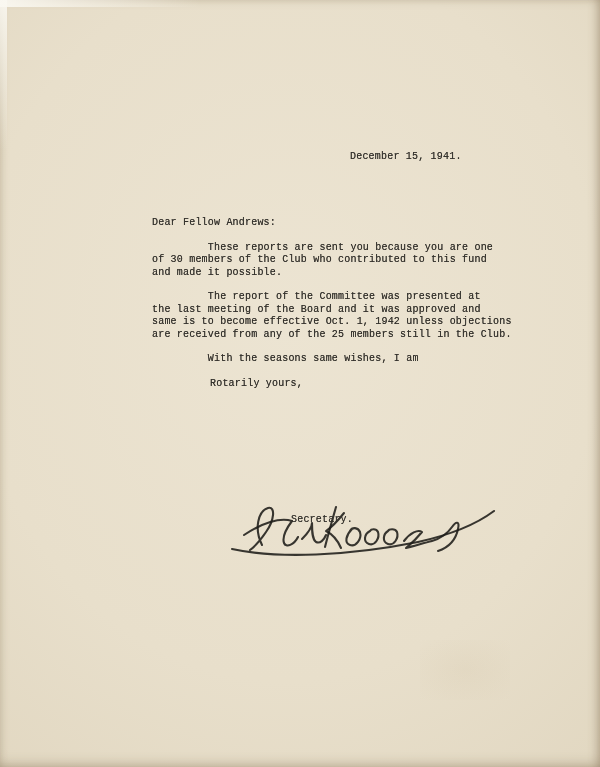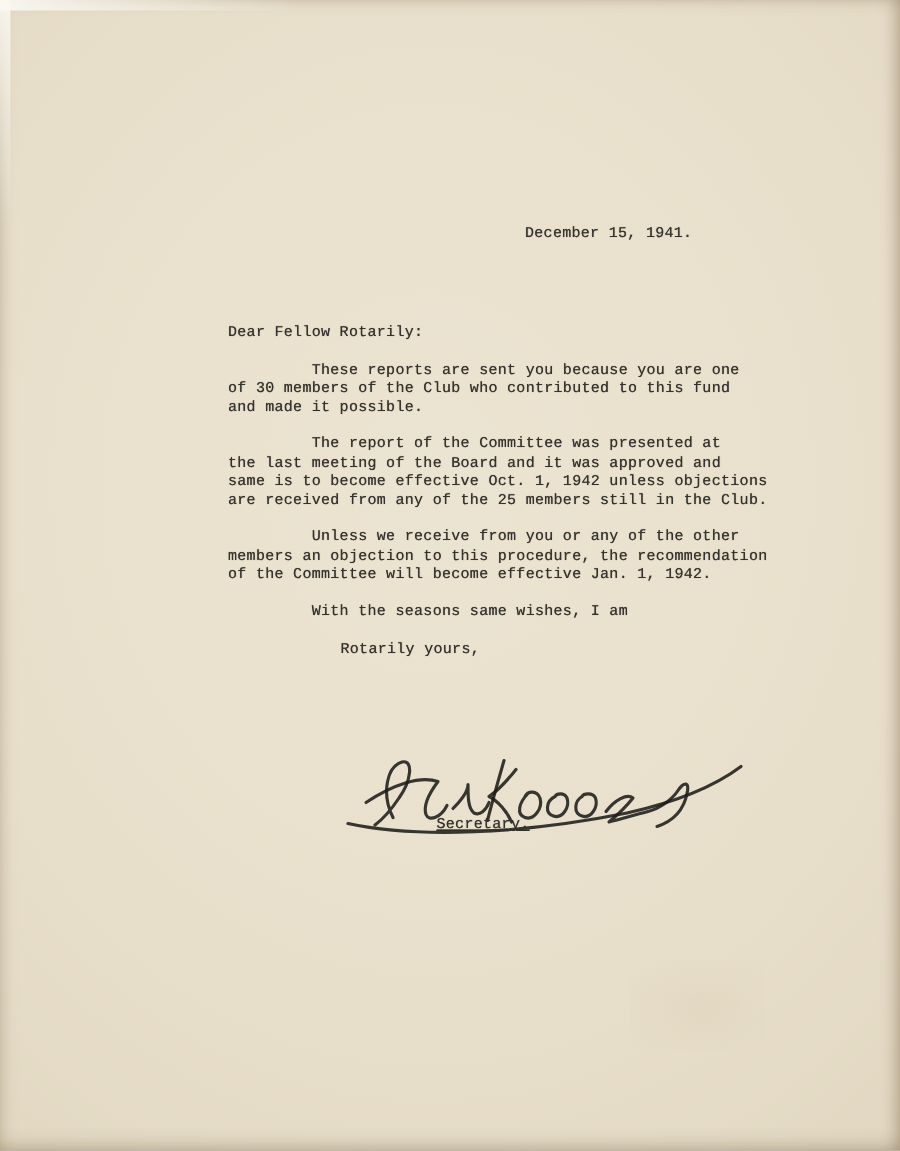--- a/index.html
+++ b/index.html
@@ -33,64 +33,61 @@
     text-shadow:0 0 0.5px rgba(45,42,36,0.75);
   }
   .date{
     position:absolute;left:350px;top:151px;
   }
   .body-col{
     position:absolute;left:152px;top:217px;width:345px;
   }
   .salutation{margin:0 0 12.4px 0;}
   .para{margin:0 0 12.4px 0;}
-  .closing{margin:0 0 0 75px;}
+  .closing{margin:0 0 0 58px;}
   .signature{
     position:absolute;left:228px;top:499px;
     width:272px;height:60px;
   }
   .signature path{
     fill:none;
     stroke:#1e1c19;
     stroke-width:2.1;
     stroke-linecap:round;
     stroke-linejoin:round;
     opacity:0.88;
   }
   .sig-title{
-    position:absolute;left:291px;top:545px;text-decoration:underline;
+    position:absolute;left:291px;top:514px;
   }
   .stain{
     position:absolute;left:420px;top:640px;width:90px;height:60px;
     background:radial-gradient(ellipse at center, rgba(190,170,135,0.10), rgba(190,170,135,0));
   }
 </style>
 </head>
 <body>
 
 <div class="paper">
 
   <div class="scan-edge-top"></div>
   <div class="scan-edge-left"></div>
   <div class="stain"></div>
 
   <div class="typed date">December 15, 1941.</div>
 
   <div class="body-col">
-    <div class="typed salutation">Dear Fellow Rotarily:</div>
+    <div class="typed salutation">Dear Fellow Andrews:</div>
     <p class="typed para">         These reports are sent you because you are one
 of 30 members of the Club who contributed to this fund
 and made it possible.</p>
     <p class="typed para">         The report of the Committee was presented at
 the last meeting of the Board and it was approved and
 same is to become effective Oct. 1, 1942 unless objections
 are received from any of the 25 members still in the Club.</p>
-    <p class="typed para">         Unless we receive from you or any of the other
-members an objection to this procedure, the recommendation
-of the Committee will become effective Jan. 1, 1942.</p>
     <p class="typed para">         With the seasons same wishes, I am</p>
     <div class="typed closing">Rotarily yours,</div>
   </div>
 
   <svg class="signature" viewBox="0 0 272 60" aria-hidden="true">
     <path d="M4,50 C50,60 120,57 190,43 C226,35 250,24 266,12"></path>
     <path d="M34,46 C26,30 30,12 40,9 C48,7 46,22 38,33 C32,42 26,48 22,51"></path>
     <path d="M16,36 C34,24 52,18 64,22 C58,30 54,38 56,44 C58,49 66,46 70,38"></path>
     <path d="M74,40 C80,34 84,28 84,24 C84,32 84,40 88,43 C92,45 96,41 98,36"></path>
     <path d="M108,8 C104,22 100,36 97,48"></path>

